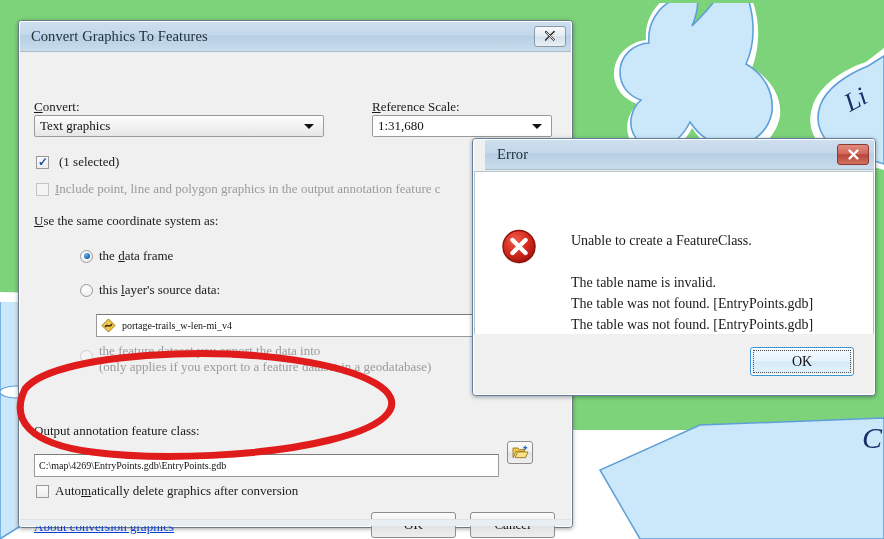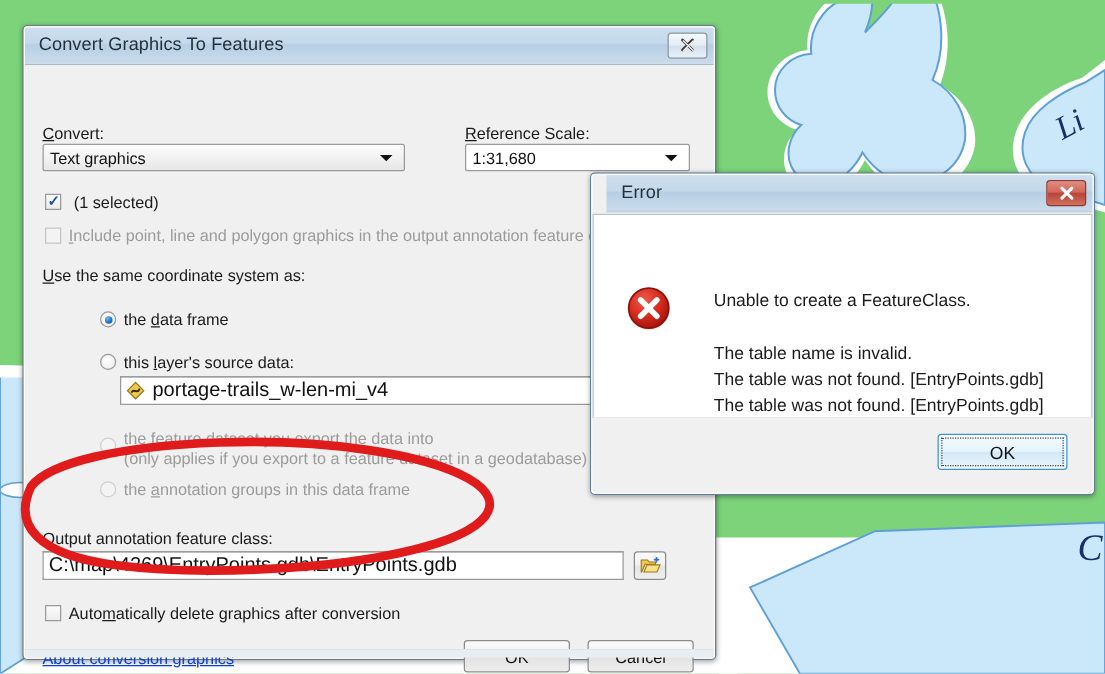--- a/index.html
+++ b/index.html
@@ -28,20 +28,21 @@
   }
 
   
   .win {
     position: absolute;
     background: #f0f0f0;
     border: 1px solid #6a7a86;
     border-radius: 4px;
     box-shadow: 0 1px 4px rgba(0,0,0,0.35);
     box-sizing: border-box;
+    font-family: Liberation Serif, serif;
   }
   .win-inner-border {
     position: absolute;
     left: 0; top: 0; right: 0; bottom: 0;
     border: 1px solid #ffffff;
     border-radius: 3px;
     pointer-events: none;
   }
 
   .titlebar {
@@ -117,24 +118,25 @@
 
   .textbox {
     height: 21px;
     border: 1px solid #9a9a9a;
     border-top-color: #7c7c7c;
     background: #ffffff;
     display: flex;
     align-items: center;
     padding: 0 4px;
     box-sizing: border-box;
-    font-size: 16px;
+    font-size: 10px;
     color: #111;
     overflow: hidden;
     white-space: nowrap;
+    margin-top: 13px;
   }
 
   .cb {
     width: 13px; height: 13px;
     border: 1px solid #9a9a9a;
     background: linear-gradient(to bottom,#fbfbfb,#ededed);
     box-sizing: border-box;
     position: relative;
     flex: 0 0 auto;
     cursor: pointer;
@@ -358,26 +360,20 @@
         <span style="display:flex; flex-direction:column; line-height:16px;">
           <span class="lbl dim">
             the <span class="u">f</span>eature dataset you export the data into
           </span>
           <span class="lbl dim">
             (only applies if you export to a feature dataset in a geodatabase)
           </span>
         </span>
       </div>
 
-      <div class="row" style="position:absolute; left:60px; top:331px;">
-        <span class="rb dim"></span>
-        <span class="lbl dim">
-          the <span class="u">a</span>nnotation groups in this data frame
-        </span>
-      </div>
 
       <div class="lbl" style="position:absolute; left:14px; top:370px;">
         <span class="u">O</span>utput annotation feature class:
       </div>
 
       <div class="textbox" style="position:absolute; left:14px; top:388px; width:465px; height:23px;">
         <span>C:\map\4269\EntryPoints.gdb\EntryPoints.gdb</span>
       </div>
 
       <div class="browse-btn" style="position:absolute; left:487px; top:388px;">

